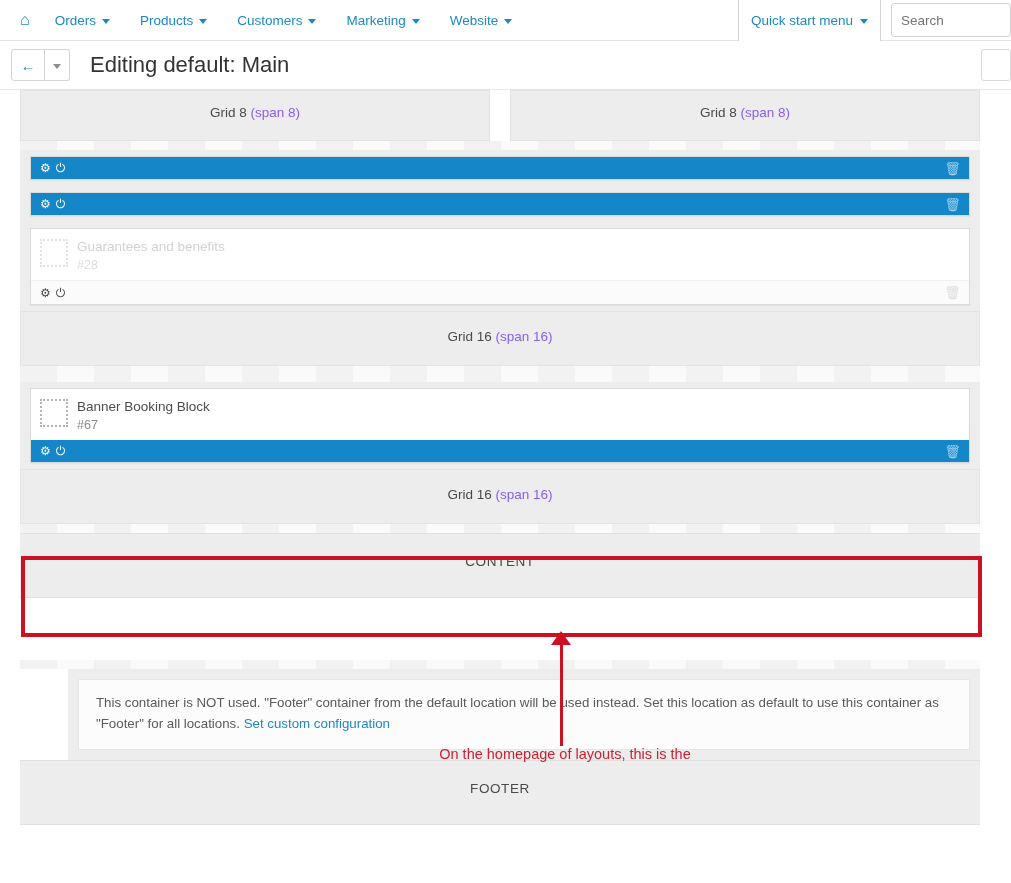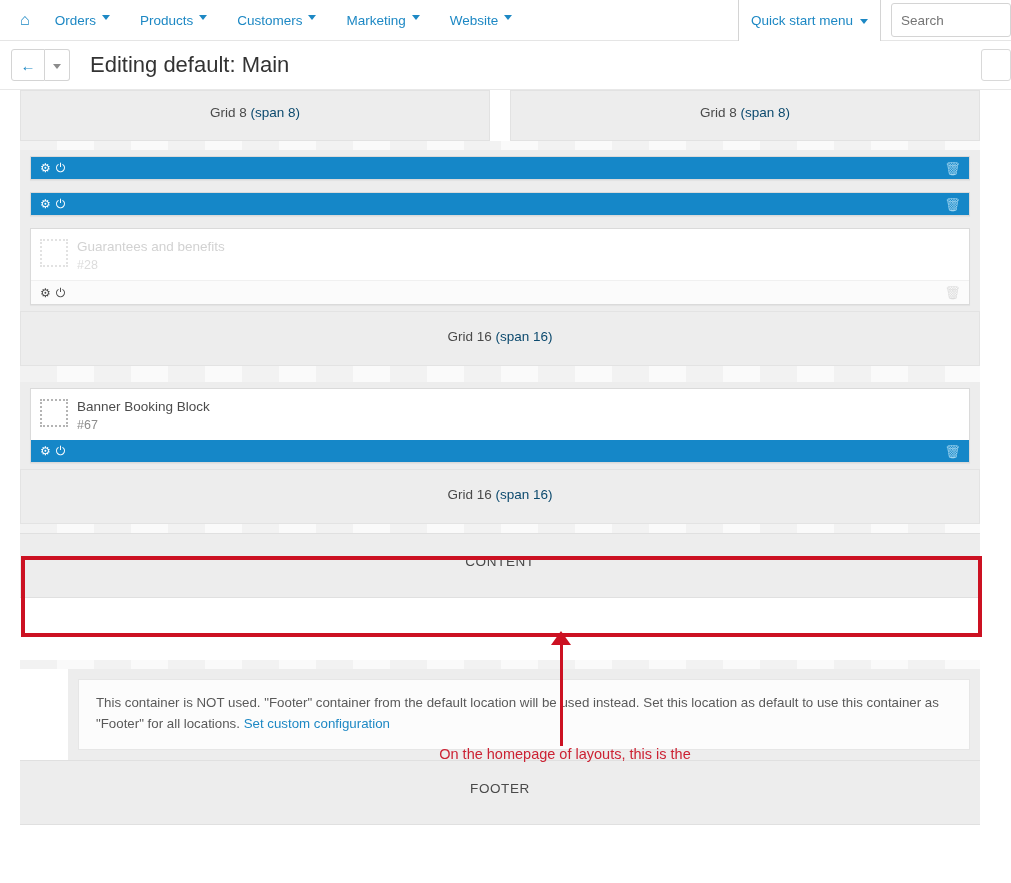--- a/index.html
+++ b/index.html
@@ -29,21 +29,21 @@
     padding: 0 10px;
     display: inline-flex;
     align-items: center;
     cursor: pointer;
   }
   .nav-item {
     color: #1d88c4;
     font-size: 13.5px;
     padding: 0 15px;
     display: inline-flex;
-    align-items: flex-start;
+    align-items: center;
     gap: 6px;
     cursor: pointer;
     white-space: nowrap;
   }
   .caret {
     width: 0; height: 0;
     border-left: 4px solid transparent;
     border-right: 4px solid transparent;
     border-top: 5px solid #1d88c4;
     display: inline-block;
@@ -168,21 +168,21 @@
   .grid-col {
     flex: 1;
     background: #ededed;
     border: 1px solid #e2e2e2;
     text-align: center;
     font-size: 13.5px;
     color: #555;
     padding: 14px 0 20px 0;
   }
   .grid-label-strong { color: #4a4a4a; }
-  .grid-label-dim { color: #0c4a6e; }
+  .grid-label-dim { color: #8b5cf6; }
 
   .grid-band {
     background: #ededed;
     border: 1px solid #e3e3e3;
     text-align: center;
     font-size: 13.5px;
     padding: 17px 0 21px 0;
   }
 
   

